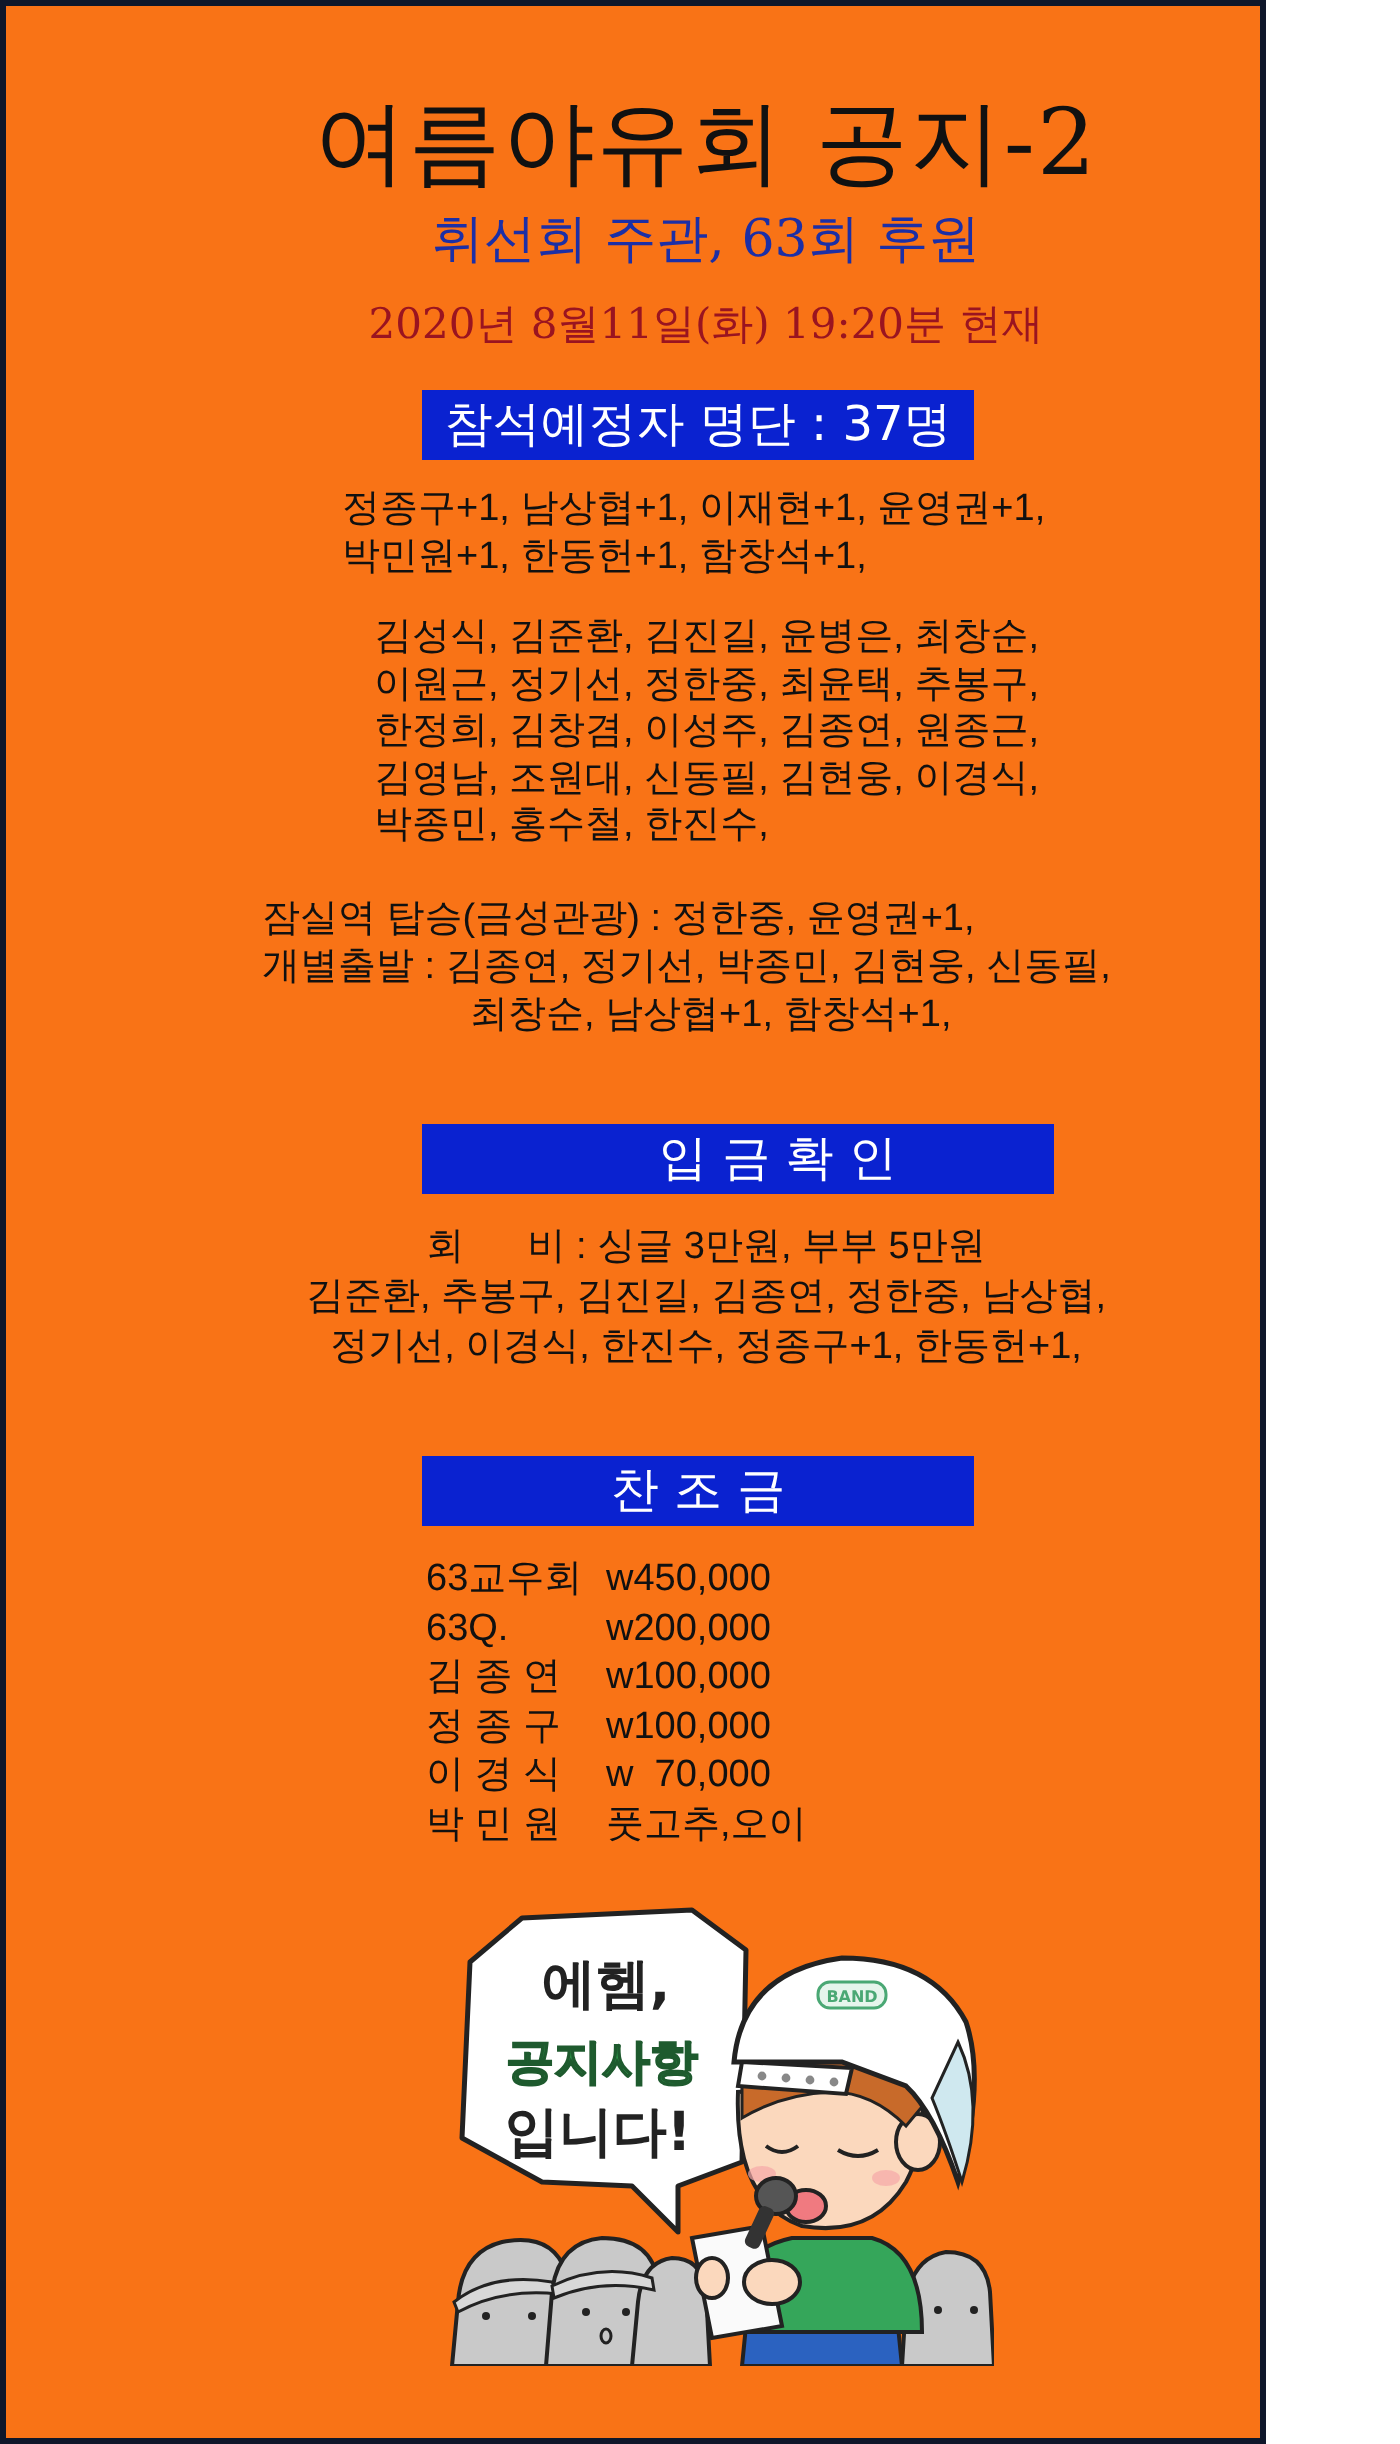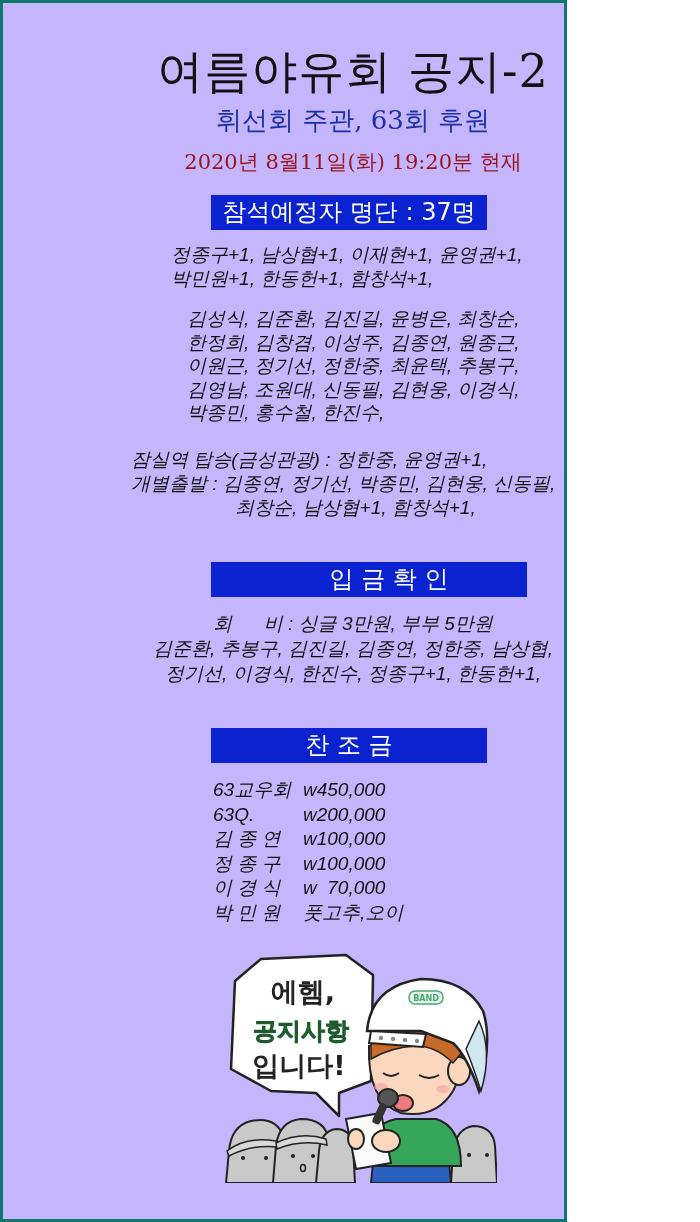--- a/index.html
+++ b/index.html
@@ -1,19 +1,19 @@
 <!DOCTYPE html>
 <html><head>
 <meta charset="utf-8">
 <style>
   html, body { margin: 0; padding: 0; background: #ffffff; }
   body { width: 700px; height: 1222px; position: relative; overflow: hidden; }
   .frame {
-    position: absolute; left: 0; top: 0; width: 567px; height: 1222px;
-    box-sizing: border-box; border: 3px solid #0f766e; background: #c4b5fd;
+    position: absolute; left: 0; top: 0; width: 633px; height: 1222px;
+    box-sizing: border-box; border: 3px solid #0f172a; background: #f97316;
   }
   .abs { position: absolute; }
   .center { left: 0; width: 700px; text-align: center; white-space: nowrap; }
   .title {
     top: 40px; font-family: "DejaVu Serif", serif; font-size: 46px;
     color: #111111; letter-spacing: 1px; line-height: 56px;
   }
   .subtitle {
     top: 100px; font-family: "DejaVu Serif", serif; font-size: 26px;
     color: #1c2fa6; line-height: 34px;
@@ -22,21 +22,21 @@
     top: 144px; font-family: "DejaVu Serif", serif; font-size: 21px;
     color: #9a1420; line-height: 30px;
   }
   .section-header {
     left: 208px; width: 276px; height: 35px; background: #0a22d0;
     color: #ffffff; font-family: "DejaVu Sans", sans-serif; font-size: 24px;
     text-align: center; line-height: 35px; white-space: nowrap;
   }
   .body-text {
     font-family: "Liberation Sans", "DejaVu Sans", sans-serif;
-    font-size: 19px; color: #111111; line-height: 23.5px; white-space: nowrap; font-style: italic;
+    font-size: 19px; color: #111111; line-height: 23.5px; white-space: nowrap;
   }
   .names-block { left: 168px; }
   .row { height: 24.5px; }
   .donor-name { left: 210px; }
   .donor-amt { left: 300px; width: 170px; text-align: left; }
   .cartoon { left: 218px; top: 948px; width: 276px; height: 232px; }
 </style>
 </head>
 <body>
 
@@ -48,22 +48,22 @@
 
   <div class="abs section-header" style="top:192px;">참석예정자 명단 : 37명</div>
 
   <div class="abs body-text names-block" style="top:240px;">
     <div>정종구+1, 남상협+1, 이재현+1, 윤영권+1,</div>
     <div>박민원+1, 한동헌+1, 함창석+1,</div>
   </div>
 
   <div class="abs body-text names-block" style="top:304px;margin-left:16px;">
     <div>김성식, 김준환, 김진길, 윤병은, 최창순,</div>
+    <div>이원근, 정기선, 정한중, 최윤택, 추봉구,</div>
     <div>한정희, 김창겸, 이성주, 김종연, 원종근,</div>
-    <div>이원근, 정기선, 정한중, 최윤택, 추봉구,</div>
     <div>김영남, 조원대, 신동필, 김현웅, 이경식,</div>
     <div>박종민, 홍수철, 한진수,</div>
   </div>
 
   <div class="abs body-text" style="top:445px; left:128px;">잠실역 탑승(금성관광) : 정한중, 윤영권+1,</div>
   <div class="abs body-text" style="top:469px; left:128px;">개별출발 : 김종연, 정기선, 박종민, 김현웅, 신동필,</div>
   <div class="abs body-text" style="top:493px; left:232px;">최창순, 남상협+1, 함창석+1,</div>
 
   <div class="abs section-header" style="top:559px;padding-left:40px;">입 금 확 인</div>
   <div class="abs body-text center" style="top:609px; white-space:pre;">회      비 : 싱글 3만원, 부부 5만원</div>

